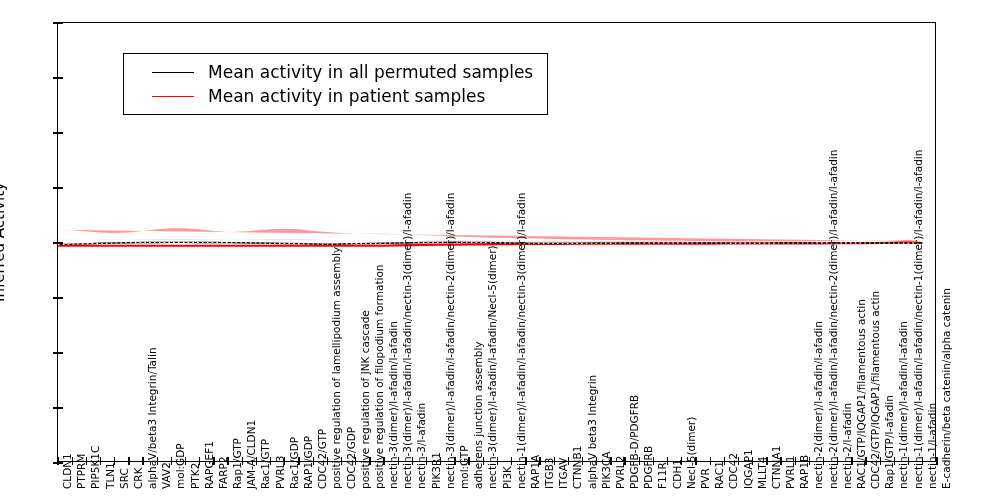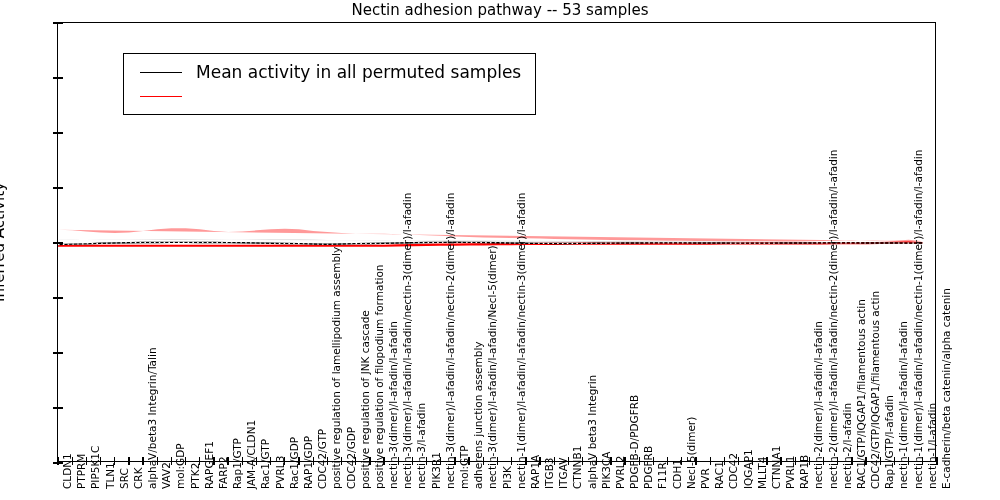--- a/index.html
+++ b/index.html
@@ -39,32 +39,31 @@
   }
   #xlabel{
     position:absolute;left:57px;width:879px;top:481px;text-align:center;
     font-size:15px;color:#000;
   }
 
   
   #legend{
     position:absolute;left:65px;top:30px;
     border:1.3px solid #000;background:#fff;
-    padding:6px 14px 6px 16px;box-sizing:border-box;
+    padding:6px 14px 6px 28px;box-sizing:border-box;
   }
   .legend-row{display:flex;align-items:center;height:24px;}
   .legend-swatch{width:42px;height:0;border-top-width:1.6px;border-top-style:solid;margin-right:14px;}
   .legend-text{font-size:17px;color:#000;white-space:nowrap;}
 </style>
 </head>
 <body>
 
 <div id="root">
 
-  <div id="chart-title">Nectin adhesion pathway -- 53 samples</div>
 
   <div id="ylabel">Inferred Activity</div>
 
   <div id="plot-frame">
     <div id="plot-clip">
       <svg id="series-svg" width="879" height="440" viewBox="0 0 879 440">
           <path d="M0.00 216.15 L14.18 216.26 L28.35 216.48 L42.53 216.70 L56.71 216.81 L70.89 216.81 L85.06 216.59 L99.24 216.26 L113.42 216.04 L127.60 215.98 L141.77 216.26 L155.95 216.59 L170.13 216.86 L184.31 216.81 L198.48 216.54 L212.66 216.26 L226.84 216.15 L241.02 216.26 L255.19 216.59 L269.37 216.92 L283.55 217.25 L297.73 217.36 L311.90 217.36 L326.08 217.36 L340.26 217.47 L354.44 217.63 L368.61 217.80 L382.79 217.97 L396.97 218.13 L411.15 218.24 L425.32 218.35 L439.50 218.46 L453.68 218.51 L467.85 218.57 L482.03 218.62 L496.21 218.68 L510.39 218.79 L524.56 218.84 L538.74 218.90 L552.92 218.95 L567.10 219.01 L581.27 219.06 L595.45 219.12 L609.63 219.18 L623.81 219.18 L637.98 219.23 L652.16 219.23 L666.34 219.28 L680.52 219.28 L694.69 219.34 L708.87 219.34 L723.05 219.34 L737.23 219.39 L751.40 219.39 L765.58 219.39 L779.76 219.34 L793.94 219.28 L808.11 219.34 L822.29 219.39 L836.47 219.34 L850.65 219.28 L864.82 219.39 L879.00 NaN L879.00 NaN L864.82 220.55 L850.65 220.61 L836.47 220.55 L822.29 220.55 L808.11 220.61 L793.94 220.61 L779.76 220.55 L765.58 220.55 L751.40 220.55 L737.23 220.55 L723.05 220.55 L708.87 220.61 L694.69 220.61 L680.52 220.61 L666.34 220.66 L652.16 220.66 L637.98 220.72 L623.81 220.72 L609.63 220.77 L595.45 220.77 L581.27 220.83 L567.10 220.88 L552.92 220.94 L538.74 220.99 L524.56 221.05 L510.39 221.10 L496.21 221.21 L482.03 221.27 L467.85 221.32 L453.68 221.38 L439.50 221.43 L425.32 221.54 L411.15 221.65 L396.97 221.76 L382.79 221.93 L368.61 222.09 L354.44 222.31 L340.26 222.47 L326.08 222.47 L311.90 222.42 L297.73 222.42 L283.55 222.53 L269.37 222.75 L255.19 223.03 L241.02 223.30 L226.84 223.41 L212.66 223.30 L198.48 223.03 L184.31 222.86 L170.13 223.03 L155.95 223.30 L141.77 223.57 L127.60 223.85 L113.42 223.74 L99.24 223.57 L85.06 223.41 L70.89 223.30 L56.71 223.30 L42.53 223.57 L28.35 223.85 L14.18 224.13 L0.00 224.40 Z" fill="#bdbdbd" fill-opacity="0.55" stroke="none"></path>
           <path d="M0.00 206.80 L14.18 207.35 L28.35 208.45 L42.53 209.55 L56.71 210.10 L70.89 209.55 L85.06 207.90 L99.24 206.25 L113.42 205.15 L127.60 205.15 L141.77 206.25 L155.95 207.90 L170.13 209.00 L184.31 208.45 L198.48 207.35 L212.66 206.25 L226.84 205.70 L241.02 206.25 L255.19 207.90 L269.37 209.00 L283.55 210.10 L297.73 210.65 L311.90 210.65 L326.08 210.65 L340.26 211.20 L354.44 211.75 L368.61 212.30 L382.79 212.85 L396.97 213.40 L411.15 213.95 L425.32 214.50 L439.50 214.78 L453.68 215.05 L467.85 215.32 L482.03 215.60 L496.21 215.88 L510.39 216.15 L524.56 216.42 L538.74 216.70 L552.92 216.98 L567.10 217.25 L581.27 217.36 L595.45 217.53 L609.63 217.69 L623.81 217.80 L637.98 217.91 L652.16 218.02 L666.34 218.13 L680.52 218.24 L694.69 218.35 L708.87 218.35 L723.05 218.46 L737.23 218.46 L751.40 218.35 L765.58 218.07 L779.76 217.80 L793.94 217.25 L808.11 217.80 L822.29 218.35 L836.47 217.80 L850.65 216.70 L864.82 218.35 L879.00 NaN L879.00 NaN L864.82 221.65 L850.65 222.75 L836.47 221.65 L822.29 221.38 L808.11 221.65 L793.94 222.20 L779.76 221.65 L765.58 221.38 L751.40 221.38 L737.23 221.43 L723.05 221.43 L708.87 221.54 L694.69 221.54 L680.52 221.65 L666.34 221.65 L652.16 221.76 L637.98 221.87 L623.81 221.98 L609.63 222.09 L595.45 222.20 L581.27 222.31 L567.10 222.47 L552.92 222.64 L538.74 222.75 L524.56 223.03 L510.39 223.30 L496.21 223.57 L482.03 223.85 L467.85 224.13 L453.68 224.40 L439.50 224.68 L425.32 224.95 L411.15 225.50 L396.97 226.05 L382.79 226.60 L368.61 227.15 L354.44 228.25 L340.26 228.80 L326.08 228.80 L311.90 228.25 L297.73 228.25 L283.55 228.80 L269.37 229.90 L255.19 231.00 L241.02 232.10 L226.84 232.65 L212.66 232.10 L198.48 231.00 L184.31 230.45 L170.13 231.00 L155.95 232.10 L141.77 233.20 L127.60 234.30 L113.42 233.75 L99.24 233.20 L85.06 232.65 L70.89 232.10 L56.71 232.10 L42.53 232.65 L28.35 233.75 L14.18 234.30 L0.00 234.85 Z" fill="#ff0000" fill-opacity="0.40" stroke="none"></path>
           <path d="M0.00 222.75 L14.18 222.75 L28.35 222.75 L42.53 222.75 L56.71 222.75 L70.89 222.75 L85.06 222.75 L99.24 222.75 L113.42 222.75 L127.60 222.75 L141.77 222.75 L155.95 222.75 L170.13 222.75 L184.31 222.75 L198.48 222.75 L212.66 222.75 L226.84 222.75 L241.02 222.75 L255.19 222.75 L269.37 222.75 L283.55 222.75 L297.73 222.75 L311.90 222.75 L326.08 222.75 L340.26 222.47 L354.44 222.20 L368.61 221.93 L382.79 221.65 L396.97 221.54 L411.15 221.43 L425.32 221.32 L439.50 221.21 L453.68 221.10 L467.85 220.99 L482.03 220.88 L496.21 220.83 L510.39 220.77 L524.56 220.72 L538.74 220.66 L552.92 220.66 L567.10 220.61 L581.27 220.61 L595.45 220.55 L609.63 220.55 L623.81 220.55 L637.98 220.55 L652.16 220.55 L666.34 220.50 L680.52 220.50 L694.69 220.44 L708.87 220.44 L723.05 220.39 L737.23 220.33 L751.40 220.33 L765.58 220.28 L779.76 220.22 L793.94 220.17 L808.11 220.11 L822.29 220.00 L836.47 219.72 L850.65 219.45 L864.82 220.00 L879.00 NaN " fill="none" stroke="#ff0000" stroke-width="2.2"></path>
           <path d="M0.00 221.65 L14.18 221.10 L28.35 220.83 L42.53 220.28 L56.71 220.00 L70.89 219.72 L85.06 219.45 L99.24 219.45 L113.42 219.34 L127.60 219.34 L141.77 219.45 L155.95 219.56 L170.13 219.67 L184.31 219.78 L198.48 220.00 L212.66 220.28 L226.84 220.44 L241.02 220.66 L255.19 220.99 L269.37 221.21 L283.55 220.99 L297.73 220.66 L311.90 220.44 L326.08 220.22 L340.26 220.00 L354.44 219.78 L368.61 219.56 L382.79 219.34 L396.97 219.23 L411.15 219.34 L425.32 219.56 L439.50 219.78 L453.68 220.00 L467.85 220.22 L482.03 220.33 L496.21 220.44 L510.39 220.44 L524.56 220.33 L538.74 220.22 L552.92 220.11 L567.10 220.00 L581.27 219.94 L595.45 219.89 L609.63 219.89 L623.81 219.89 L637.98 219.94 L652.16 220.00 L666.34 220.06 L680.52 220.11 L694.69 220.11 L708.87 220.11 L723.05 220.06 L737.23 220.00 L751.40 219.94 L765.58 219.89 L779.76 219.89 L793.94 219.89 L808.11 219.94 L822.29 220.00 L836.47 220.06 L850.65 220.11 L864.82 220.11 L879.00 NaN " fill="none" stroke="#000000" stroke-width="1.4"></path>
@@ -283,18 +282,19 @@
         <div class="xtick-label" style="left: 883px;">E-cadherin/beta catenin/alpha catenin</div>
       </div>
 
     <div id="legend">
         <div class="legend-row">
           <span class="legend-swatch" style="border-top-color: rgb(0, 0, 0);"></span>
           <span class="legend-text">Mean activity in all permuted samples</span>
         </div>
         <div class="legend-row">
           <span class="legend-swatch" style="border-top-color: rgb(255, 0, 0);"></span>
+          <span class="legend-text">Mean activity in patient samples</span>
         </div>
       </div>
   </div>
 
 
 </div>
 
 </body></html>

